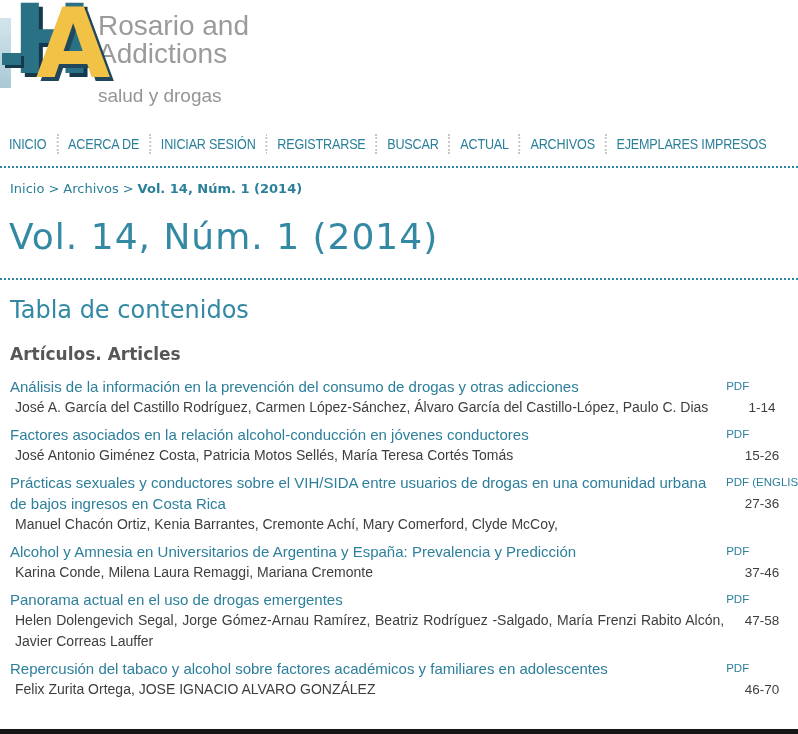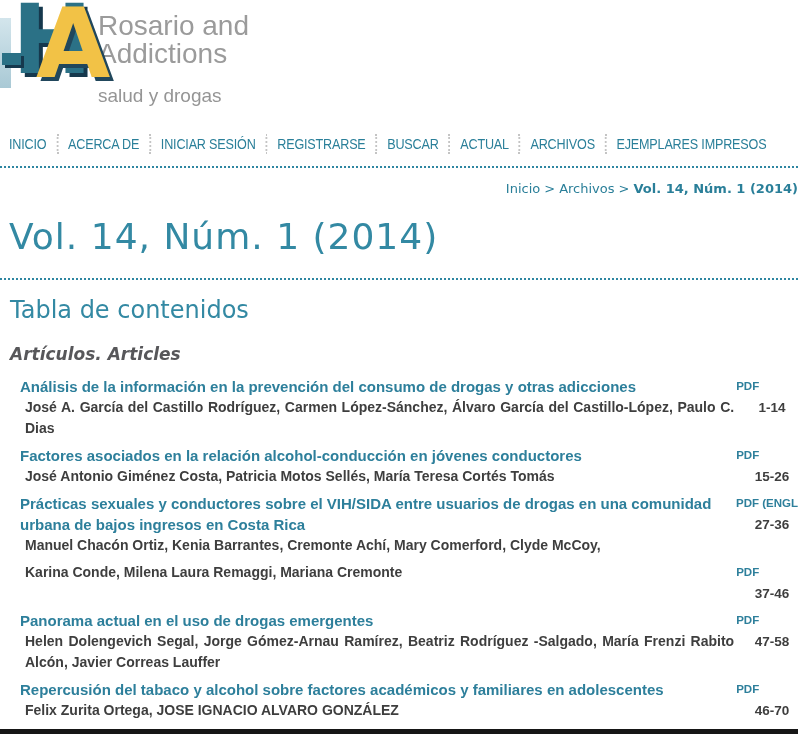--- a/index.html
+++ b/index.html
@@ -32,35 +32,35 @@
   .nav a{display:block;padding:2px 11px;font-size:14px;letter-spacing:-0.2px;
          color:#2a7f99;text-decoration:none;white-space:nowrap;cursor:pointer;}
   .nav li:first-child a{padding-left:10px;}
 
   .dotted-rule{border:none;border-top:2px dotted #2e86a1;margin:0;}
   .rule-1{margin-top:12px;}
   .rule-2{margin-top:21px;}
 
   
   .breadcrumb{margin:13px 0 0 10px;font-family:"DejaVu Sans",sans-serif;
-              font-size:13px;color:#2a7f99;text-align:right;}
+              font-size:13px;color:#2a7f99;}
   .breadcrumb a{color:#2a7f99;text-decoration:none;cursor:pointer;}
   .breadcrumb .crumb-sep{padding:0 4px;}
   .breadcrumb .crumb-current{font-weight:bold;}
 
   
   .page-title{margin:20px 0 0 9px;font-family:"DejaVu Sans",sans-serif;
               font-size:36px;font-weight:normal;color:#3389a3;letter-spacing:1px;}
   .toc-heading{margin:16px 0 0 10px;font-family:"DejaVu Sans",sans-serif;
                font-size:24px;font-weight:normal;color:#3389a3;}
   .section-heading{margin:20px 0 0 10px;font-family:"DejaVu Sans",sans-serif;
-                   font-size:17px;font-weight:bold;color:#57575a;font-style:italic;}
+                   font-size:17px;font-weight:bold;color:#57575a;}
 
   
-  .articles{margin:12px 0 0 20px;font-weight:bold;}
+  .articles{margin:12px 0 0 10px;}
   .article{display:flex;align-items:flex-start;margin-bottom:6px;width:788px;}
   .a-main{width:716px;}
   .a-title{display:block;font-size:15px;line-height:21px;color:#2d7f9b;
            text-decoration:none;cursor:pointer;}
   .a-authors{font-size:14px;line-height:21px;color:#3e3e3e;text-align:justify;
              padding-left:5px;}
   .a-side{width:72px;padding-left:2px;}
   .a-pdf{display:block;font-size:11.5px;line-height:21px;color:#2d7f9b;
          text-decoration:none;white-space:nowrap;cursor:pointer;}
   .a-pages{font-size:13.5px;line-height:21px;color:#3e3e3e;white-space:nowrap;text-align:center;}
@@ -153,20 +153,21 @@
           <a class="a-title">Prácticas sexuales y conductores sobre el VIH/SIDA entre usuarios de drogas en una comunidad urbana de bajos ingresos en Costa Rica</a>
           <div class="a-authors">Manuel Chacón Ortiz, Kenia Barrantes, Cremonte Achí, Mary Comerford, Clyde McCoy,</div>
         </div>
         <div class="a-side">
           <a class="a-pdf">PDF (ENGLISH)</a>
           <div class="a-pages">27-36</div>
         </div>
       </div>
       <div class="article">
         <div class="a-main">
+          <a class="a-title">Alcohol y Amnesia en Universitarios de Argentina y España: Prevalencia y Predicción</a>
           <div class="a-authors">Karina Conde, Milena Laura Remaggi, Mariana Cremonte</div>
         </div>
         <div class="a-side">
           <a class="a-pdf">PDF</a>
           <div class="a-pages">37-46</div>
         </div>
       </div>
       <div class="article">
         <div class="a-main">
           <a class="a-title">Panorama actual en el uso de drogas emergentes</a>

